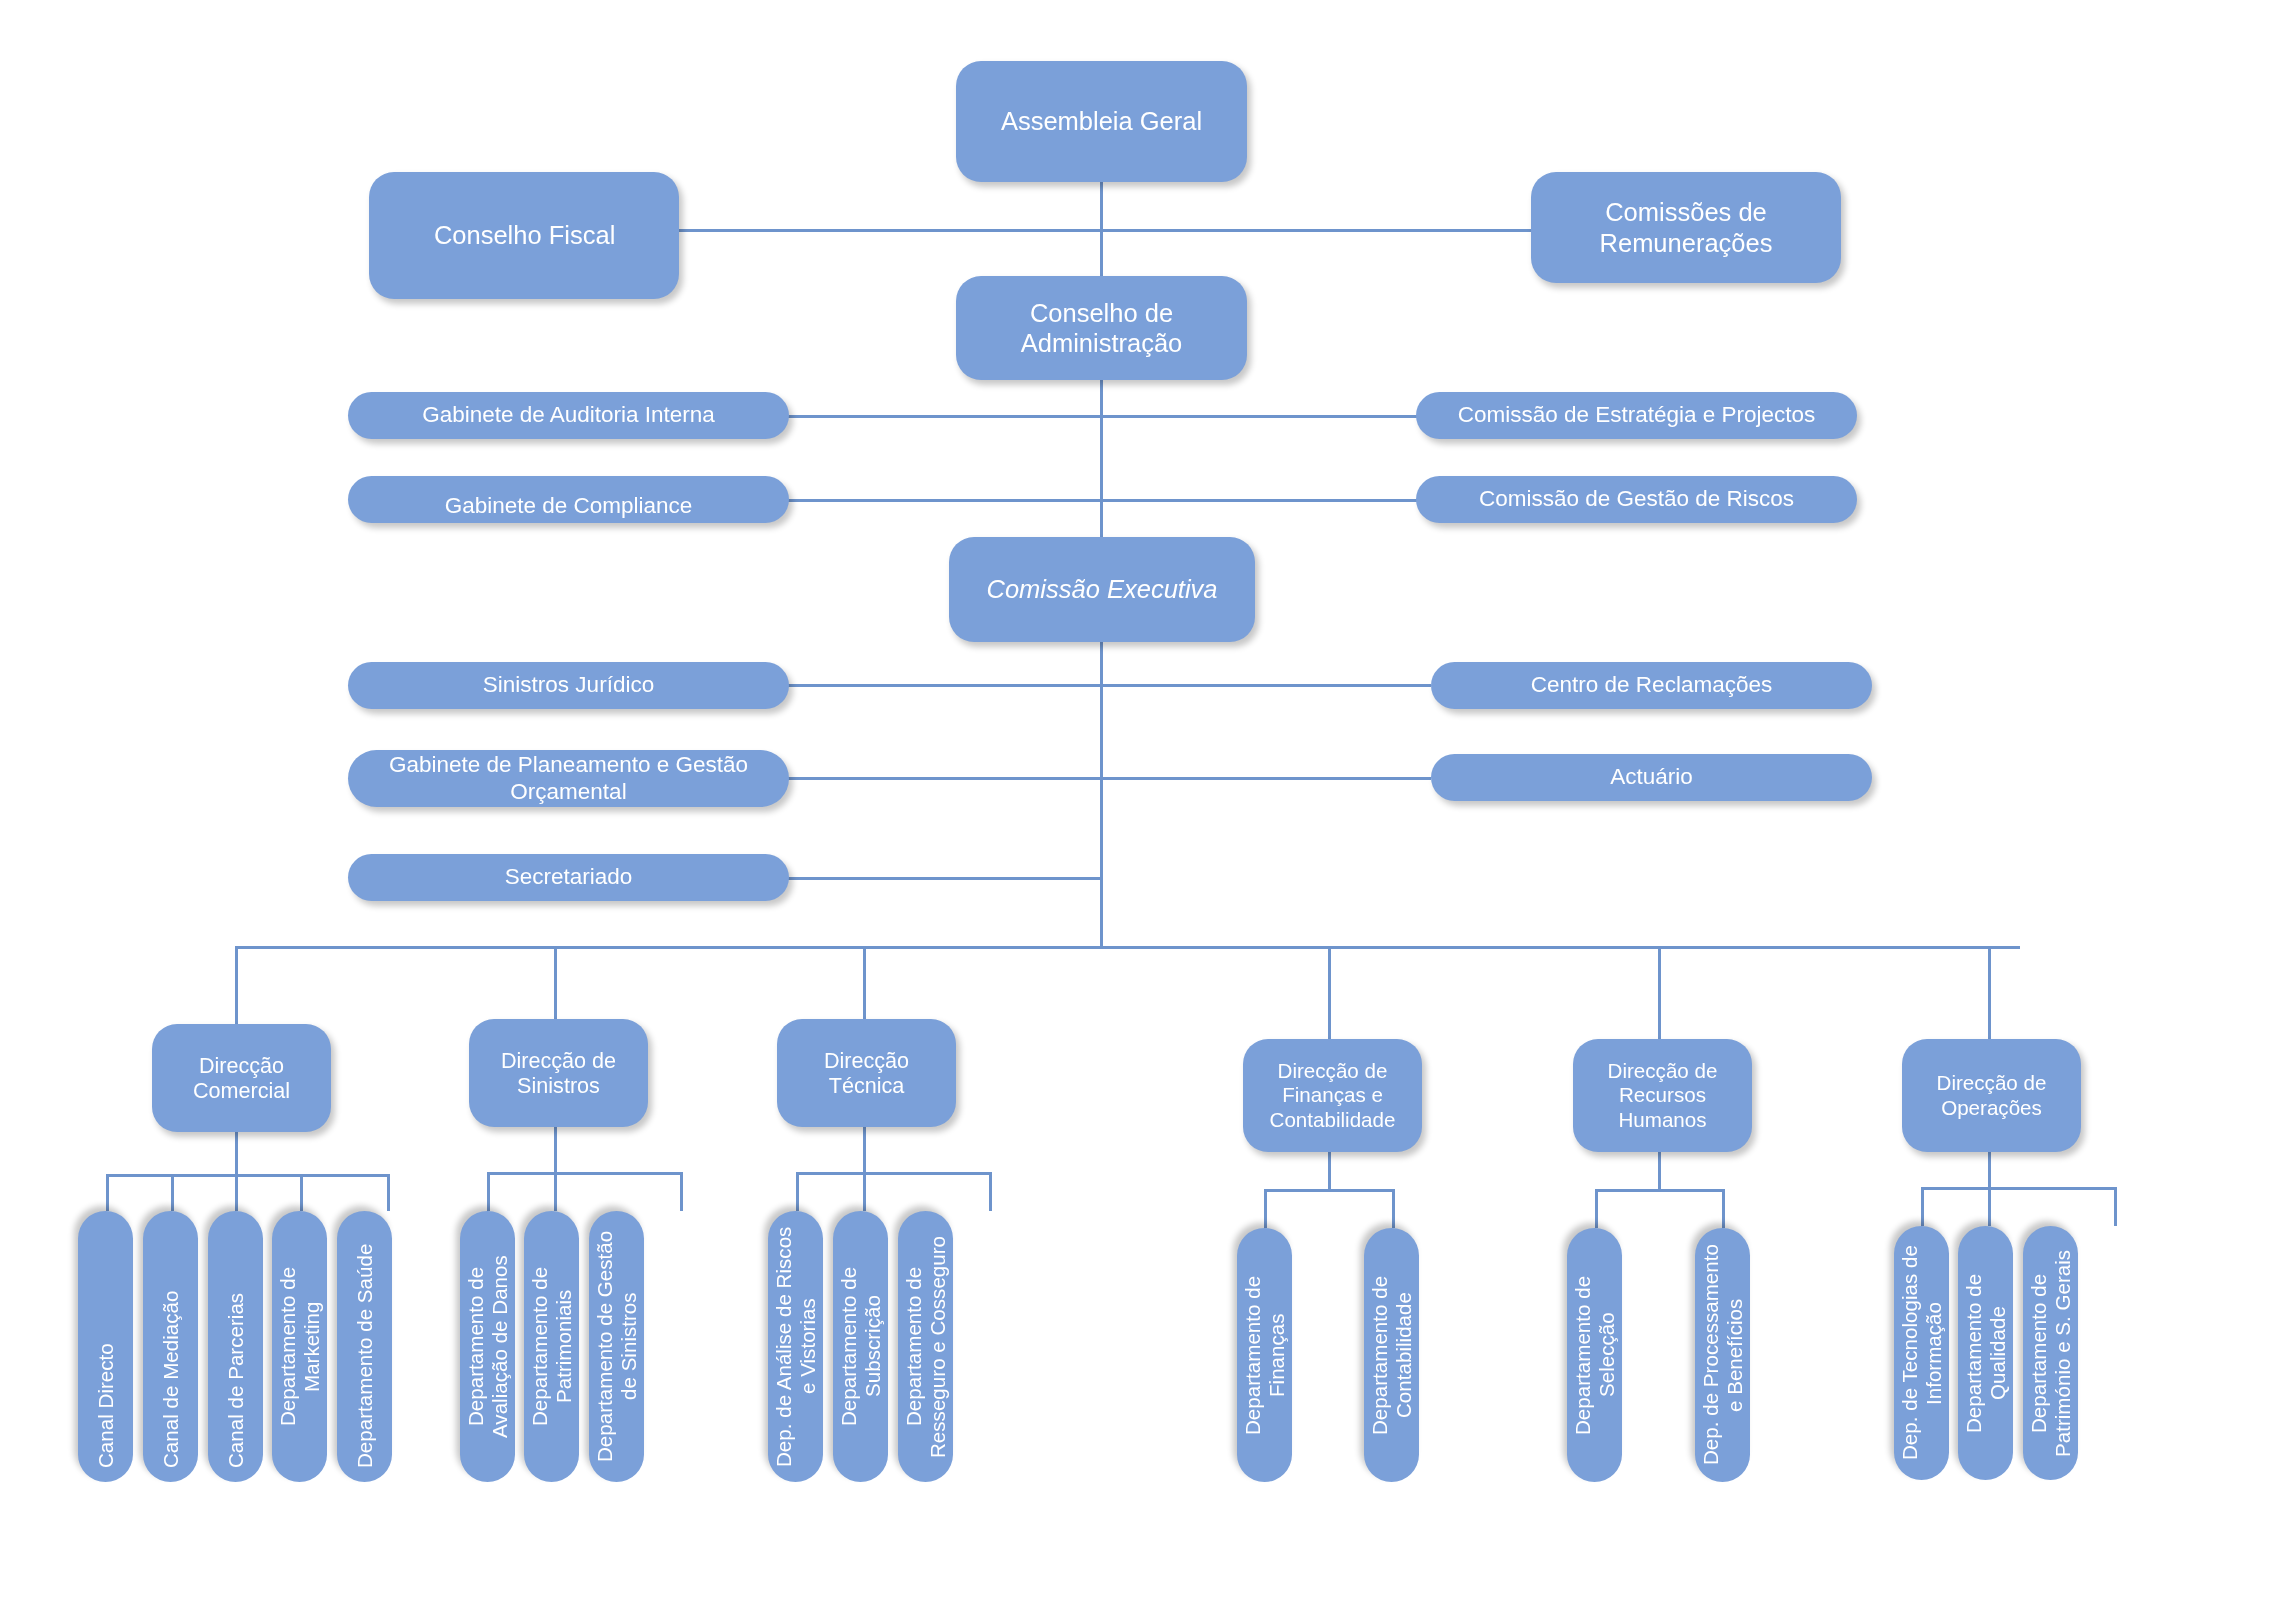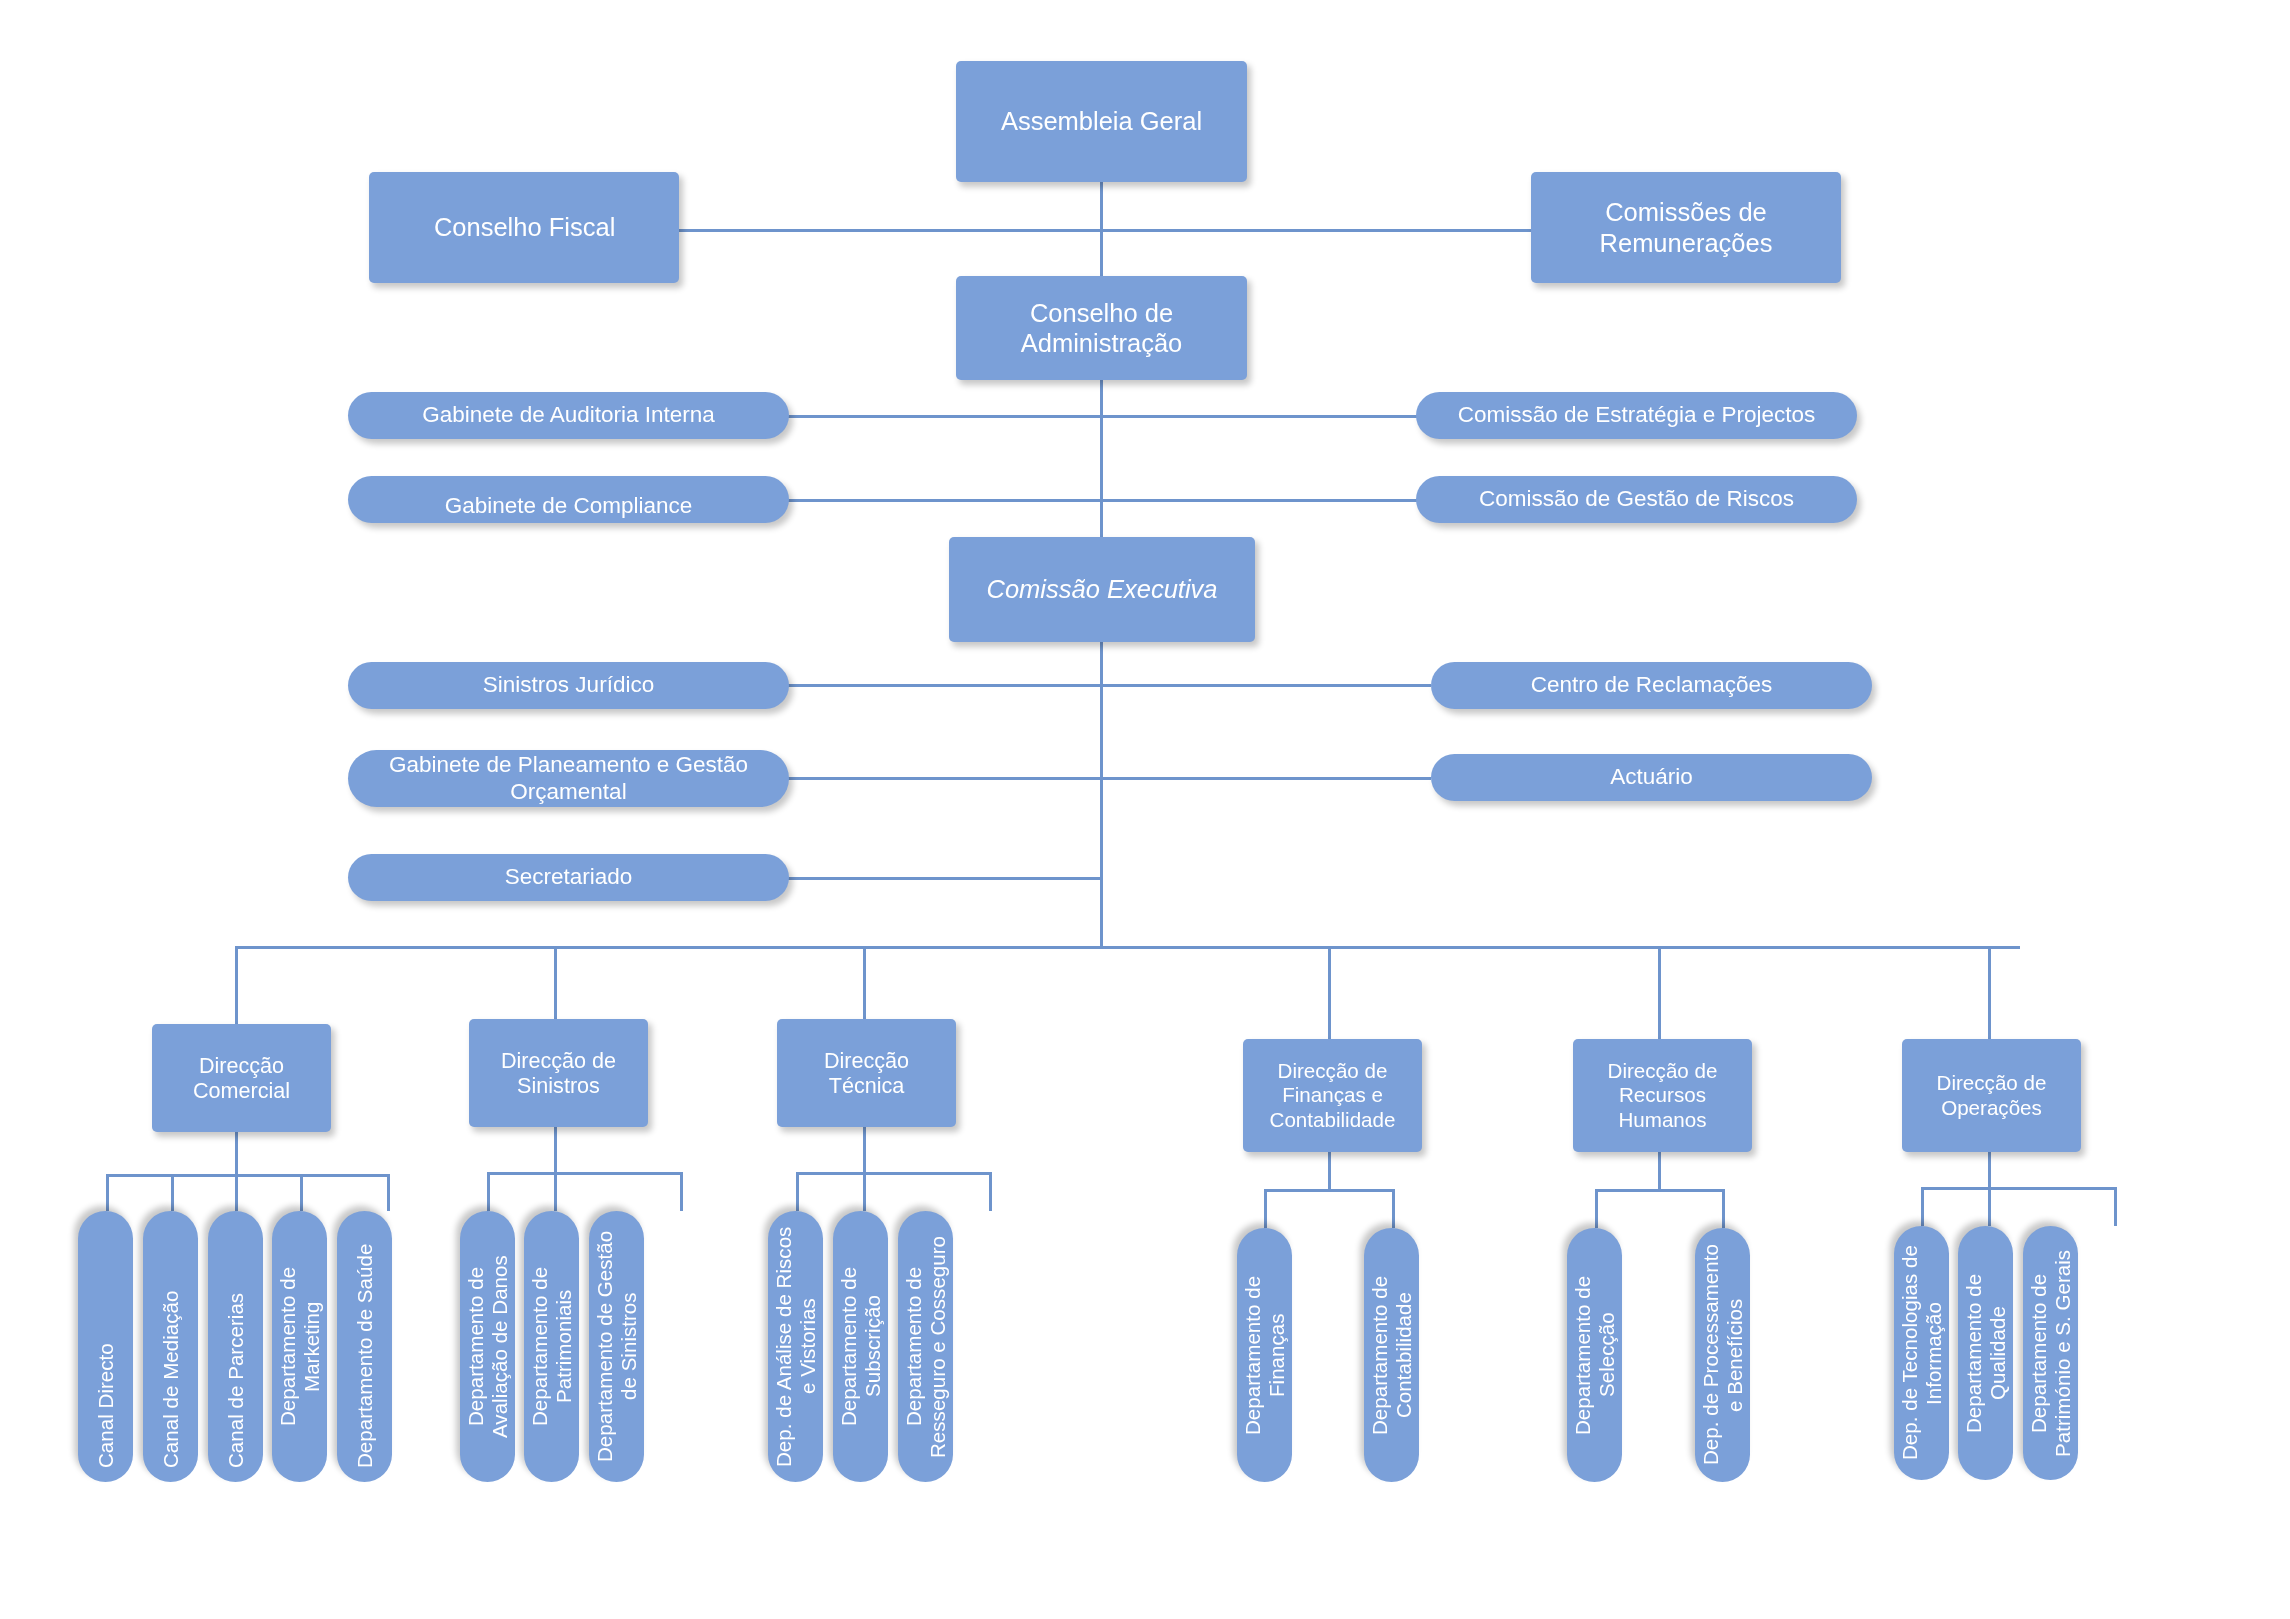--- a/index.html
+++ b/index.html
@@ -16,21 +16,21 @@
     color:#ffffff;
     box-sizing:border-box;
     display:flex;
     align-items:center;
     justify-content:center;
     text-align:center;
     box-shadow:3.9px 4.9px 6.9px rgba(0,0,0,0.22);
     line-height:1.18;
     padding:3.9px 7.8px;
   }
-  .node.box{border-radius:5px;}
+  .node.box{border-radius:25px;}
   .node.pill{border-radius:979px;}
 
   .node.vert{
     writing-mode:vertical-rl;
     transform:rotate(180deg);
     align-items:center;
     justify-content:flex-start;
     padding:13.7px 3.9px;
     line-height:1.16;
     text-align:center;
@@ -100,21 +100,21 @@
   <div class="line v" style="left:1988px;top:1150px;height:39px;"></div>
   <div class="line h" style="left:1921px;top:1187px;width:196px;"></div>
   <div class="line v" style="left:1921px;top:1187px;height:39px;"></div>
   <div class="line v" style="left:1988px;top:1187px;height:39px;"></div>
   <div class="line v" style="left:2114px;top:1187px;height:39px;"></div>
 
   <div class="node box" style="left:956px;top:61px;width:291px;height:121px;font-size:25.5px;">
     <span>Assembleia Geral</span>
   </div>
 
-  <div class="node box" style="left:369px;top:172px;width:310px;height:111px;font-size:25.5px;padding-left:9px;">
+  <div class="node box" style="left:369px;top:172px;width:310px;height:127px;font-size:25.5px;padding-left:9px;">
     <span>Conselho Fiscal</span>
   </div>
 
   <div class="node box" style="left:1531px;top:172px;width:310px;height:111px;font-size:25.5px;flex-direction:column;">
     <span>Comissões de</span>
     <span>Remunerações</span>
   </div>
 
   <div class="node box" style="left:956px;top:276px;width:291px;height:104px;font-size:25.5px;flex-direction:column;">
     <span>Conselho de</span>

